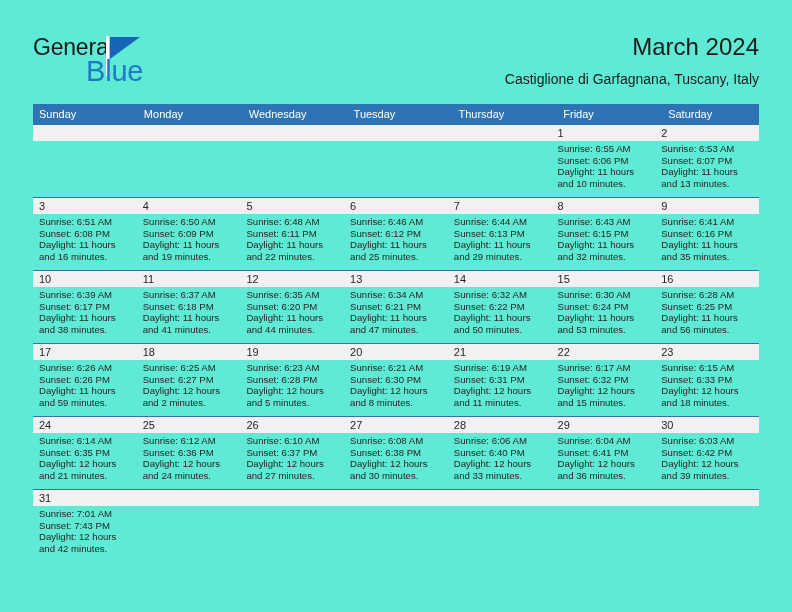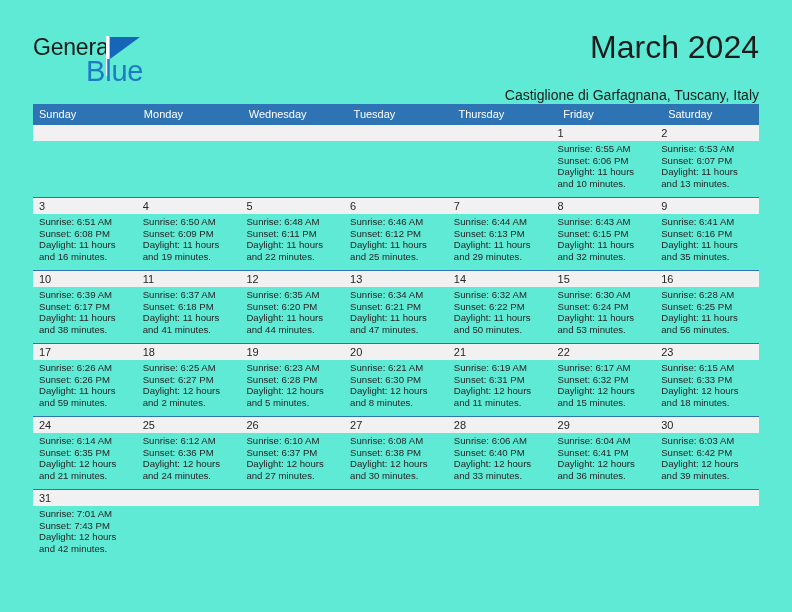--- a/index.html
+++ b/index.html
@@ -60,31 +60,31 @@
     font-family: "Liberation Sans", sans-serif;
   }
 
   .title-block {
     position: absolute;
     right: 0; top: 0;
     text-align: right;
     width: 520px;
   }
   .cal-title {
-    font-size: 32px;
+    font-size: 24px;
     color: #1c1c1c;
     line-height: 34px;
     font-weight: normal;
     white-space: nowrap;
   }
   .cal-subtitle {
     font-size: 14px;
     color: #1c1c1c;
     line-height: 22px;
-    margin-top: 20px;
+    margin-top: 4px;
     white-space: nowrap;
   }
 
   
   .calendar {
     position: absolute;
     left: 33px; top: 104px;
     width: 726px;
   }
   .weekhead {

